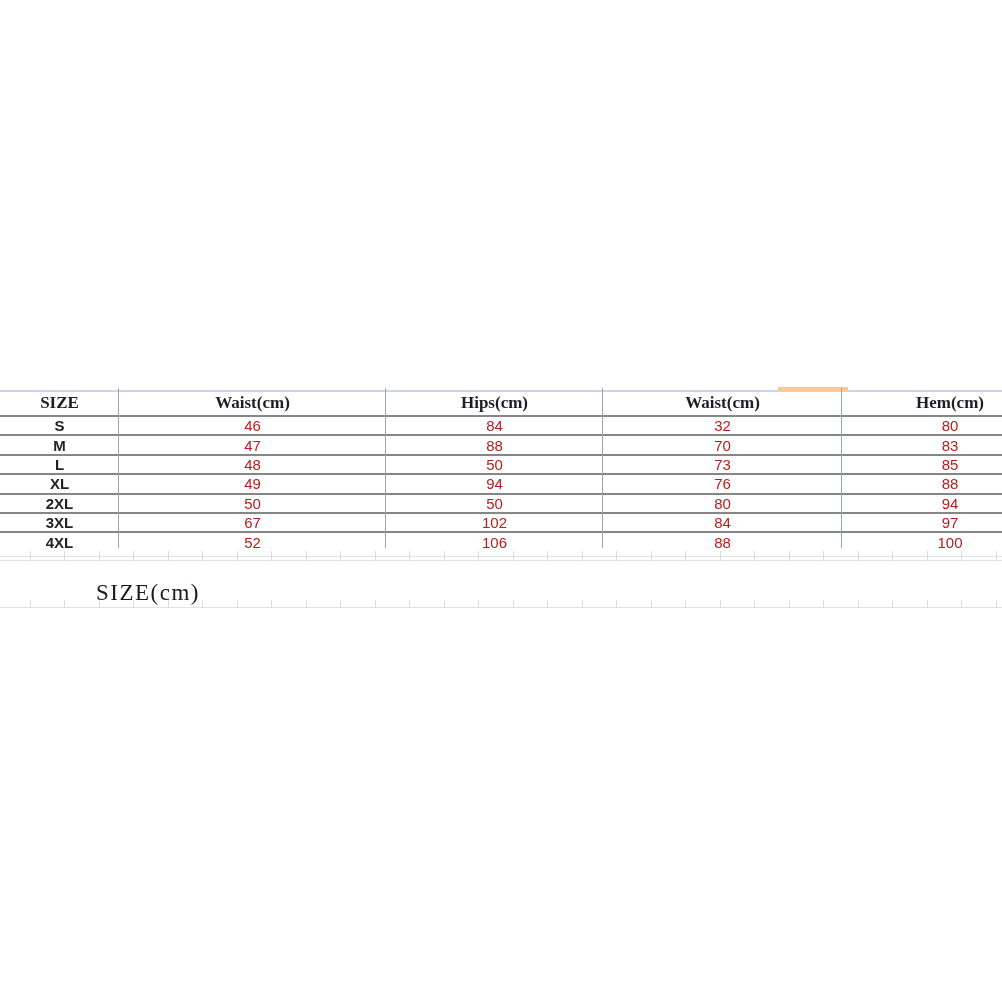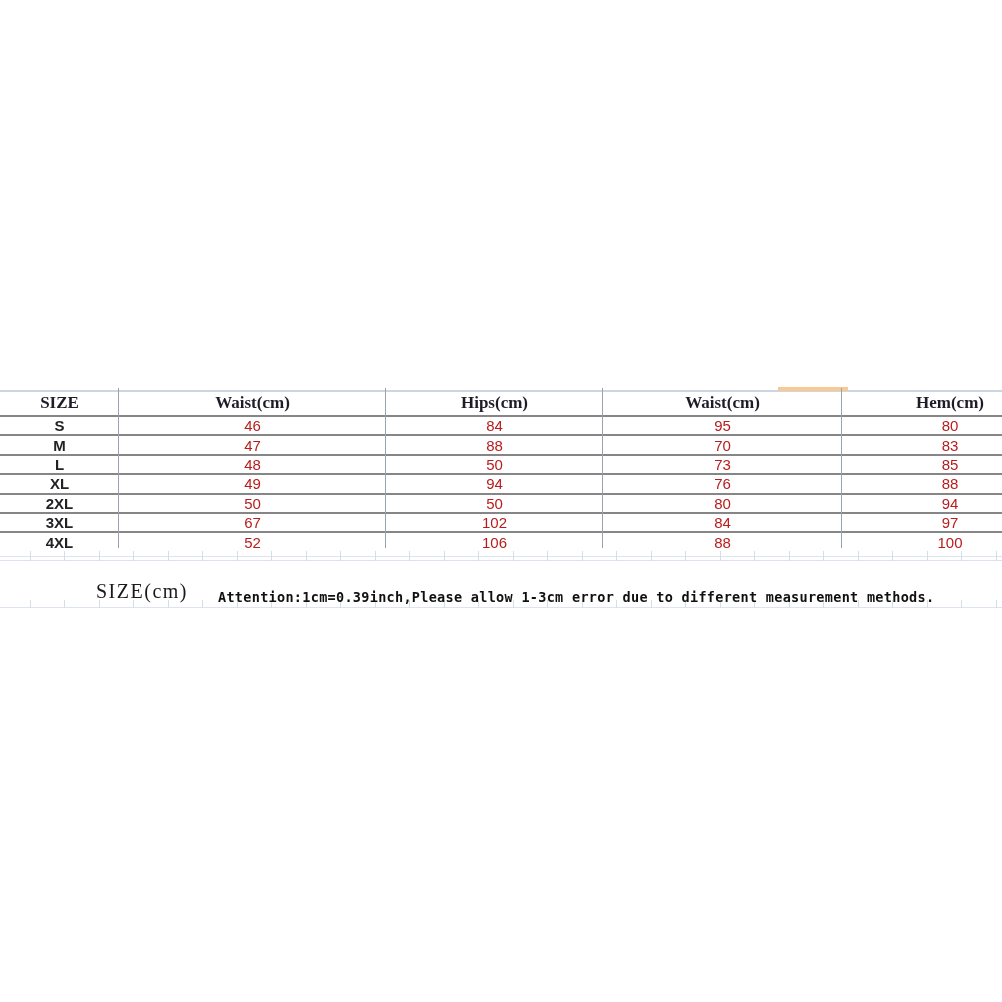--- a/index.html
+++ b/index.html
@@ -94,21 +94,21 @@
     width: 1px;
     background: #d5dde9;
   }
 
   
   #footer-size-label {
     position: absolute;
     left: 96px;
     top: 580px;
     font-family: "Liberation Serif", serif;
-    font-size: 20px;
+    font-size: 23px;
     letter-spacing: 1.5px;
     color: #1a1a1a;
   }
   #footer-attention {
     position: absolute;
     left: 218px;
     top: 589px;
     font-family: "DejaVu Sans Mono", monospace;
     font-weight: bold;
     font-size: 13.5px;
@@ -141,21 +141,21 @@
             <th>Hips(cm)</th>
             <th>Waist(cm)</th>
             <th>Hem(cm)</th>
           </tr>
       </thead>
       <tbody id="body-rows">
           <tr>
             <td class="size-col">S</td>
             <td>46</td>
             <td>84</td>
-            <td>95</td>
+            <td>32</td>
             <td>80</td>
           </tr>
           <tr>
             <td class="size-col">M</td>
             <td>47</td>
             <td>88</td>
             <td>70</td>
             <td>83</td>
           </tr>
           <tr>
@@ -263,15 +263,14 @@
       <div class="tick" style="left: 788.5px; top: 600px; height: 8px;"></div>
       <div class="tick" style="left: 823px; top: 600px; height: 8px;"></div>
       <div class="tick" style="left: 857.5px; top: 600px; height: 8px;"></div>
       <div class="tick" style="left: 892px; top: 600px; height: 8px;"></div>
       <div class="tick" style="left: 926.5px; top: 600px; height: 8px;"></div>
       <div class="tick" style="left: 961px; top: 600px; height: 8px;"></div>
       <div class="tick" style="left: 995.5px; top: 600px; height: 8px;"></div>
     </div>
 
   <div id="footer-size-label">SIZE(cm)</div>
-  <div id="footer-attention">Attention:1cm=0.39inch,Please allow 1-3cm error due to different measurement methods.</div>
 
 </div>
 
 </body></html>

